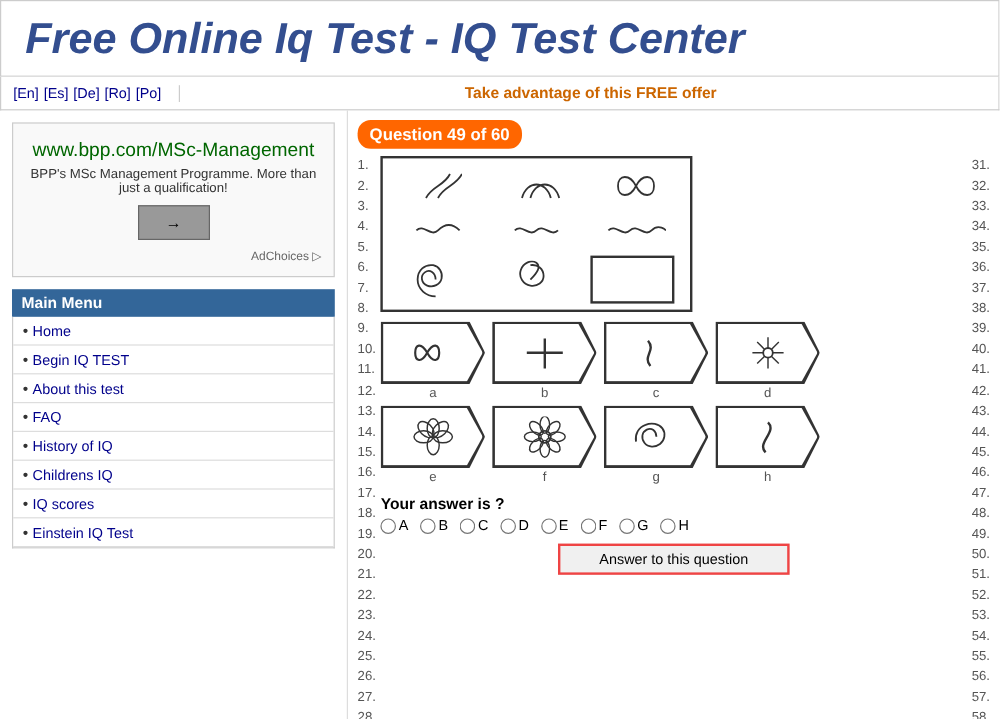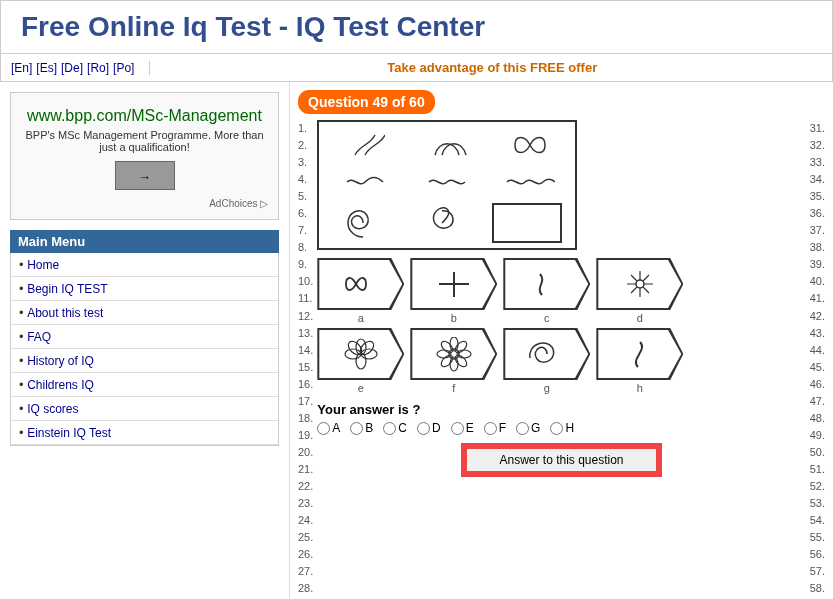--- a/index.html
+++ b/index.html
@@ -1,20 +1,20 @@
 <!DOCTYPE html>
 <html><head>
   <meta charset="utf-8">
   <style>
     * { margin: 0; padding: 0; box-sizing: border-box; }
     body { font-family: Arial, sans-serif; font-size: 13px; background: #fff; width: 833px; }
 
     
     #header { border: 1px solid #ccc; padding: 10px 20px; }
-    #header h1 { color: #334e8f; font-size: 28px; font-weight: bold; }
+    #header h1 { font-style: italic; color: #334e8f; font-size: 36px; font-weight: bold; }
 
     
     #navbar { background: #fff; border: 1px solid #ccc; border-top: none; padding: 6px 10px; display: flex; align-items: center; gap: 12px; }
     #lang-links { display: flex; gap: 4px; color: #00008b; font-size: 12px; border-right: 1px solid #ccc; padding-right: 15px; }
     #lang-links span { color: #00008b; cursor: pointer; }
     #offer-text { flex: 1; text-align: center; color: #cc6600; font-weight: bold; font-size: 13px; }
 
     
     #main { display: flex; }
 
@@ -57,21 +57,21 @@
     .answer-group { text-align: center; }
     .answer-label { font-size: 11px; color: #555; margin-top: 2px; }
     .pentagon-border { width: 87px; height: 52px; background: #333; clip-path: polygon(0% 0%, 85% 0%, 100% 50%, 85% 100%, 0% 100%); display: flex; align-items: center; justify-content: center; }
     .pentagon-inner { width: 83px; height: 48px; background: white; clip-path: polygon(0% 0%, 84% 0%, 100% 50%, 84% 100%, 0% 100%); display: flex; align-items: center; justify-content: center; font-size: 20px; }
 
     #your-answer { font-weight: bold; font-size: 13px; margin: 8px 0 4px 0; }
     #radio-group { display: flex; gap: 10px; align-items: center; font-size: 12px; flex-wrap: wrap; }
     #radio-group label { display: flex; align-items: center; gap: 2px; cursor: pointer; }
 
     #answer-btn-row { text-align: center; margin-top: 8px; }
-    #answer-btn { background: #f0f0f0; border: 6px solid #ef4444; padding: 4px 32px; cursor: pointer; font-size: 12px; }
+    #answer-btn { background: #f0f0f0; border: 2px solid #ef4444; padding: 4px 32px; cursor: pointer; font-size: 12px; }
   </style>
 </head>
 <body>
 
 <div id="header">
   <h1>Free Online Iq Test - IQ Test Center</h1>
 </div>
 
 <div id="navbar">
   <div id="lang-links">

